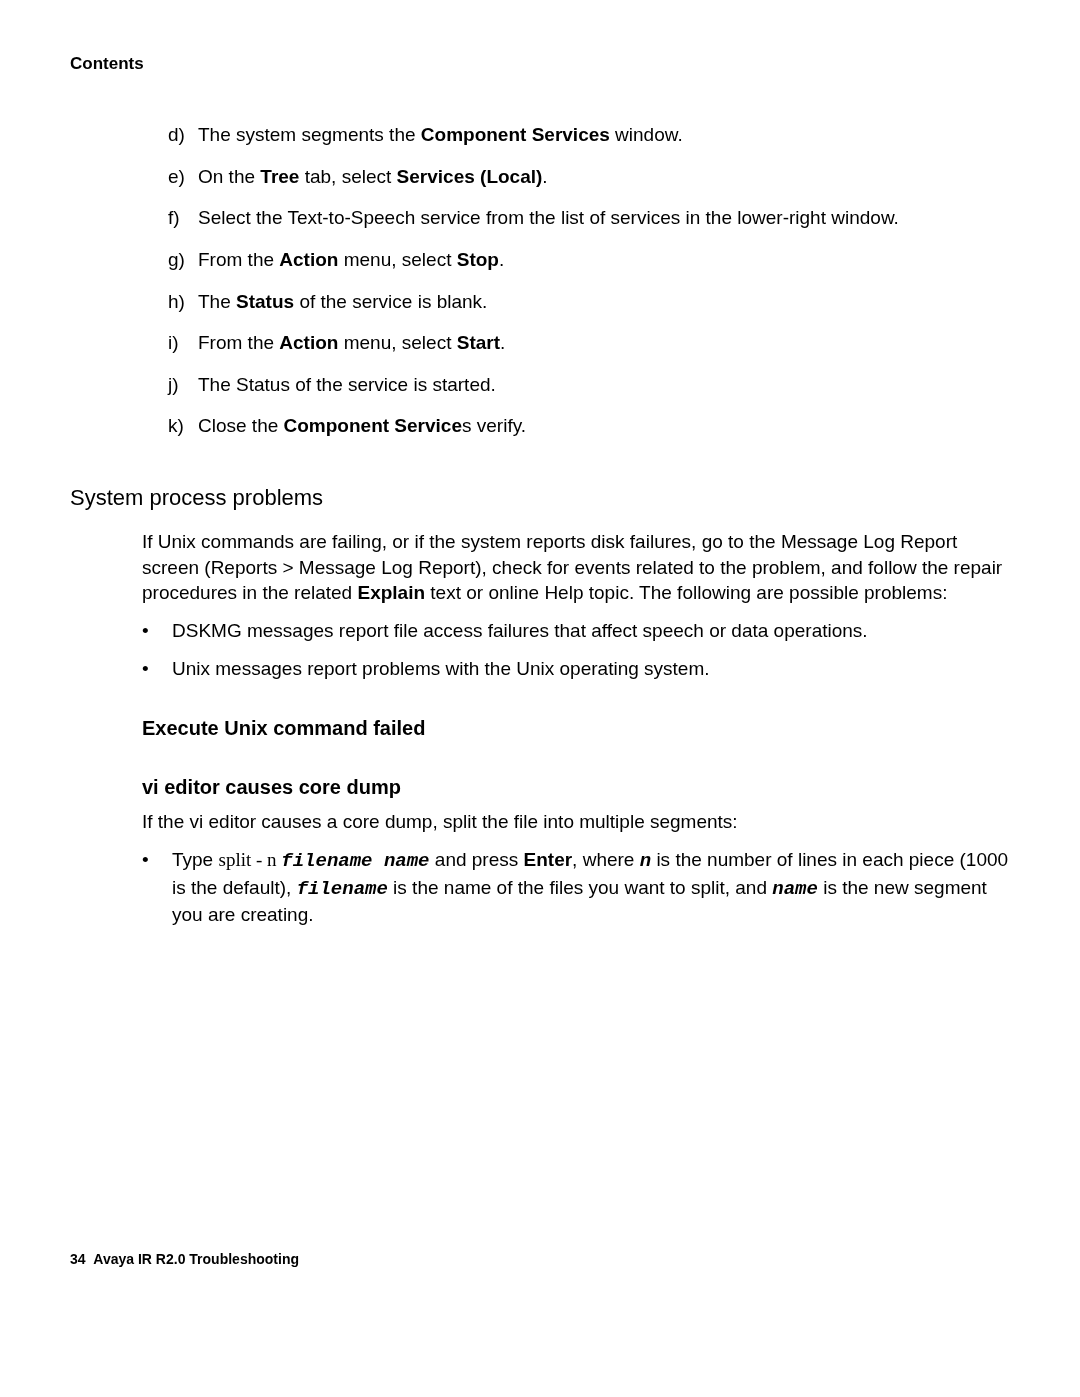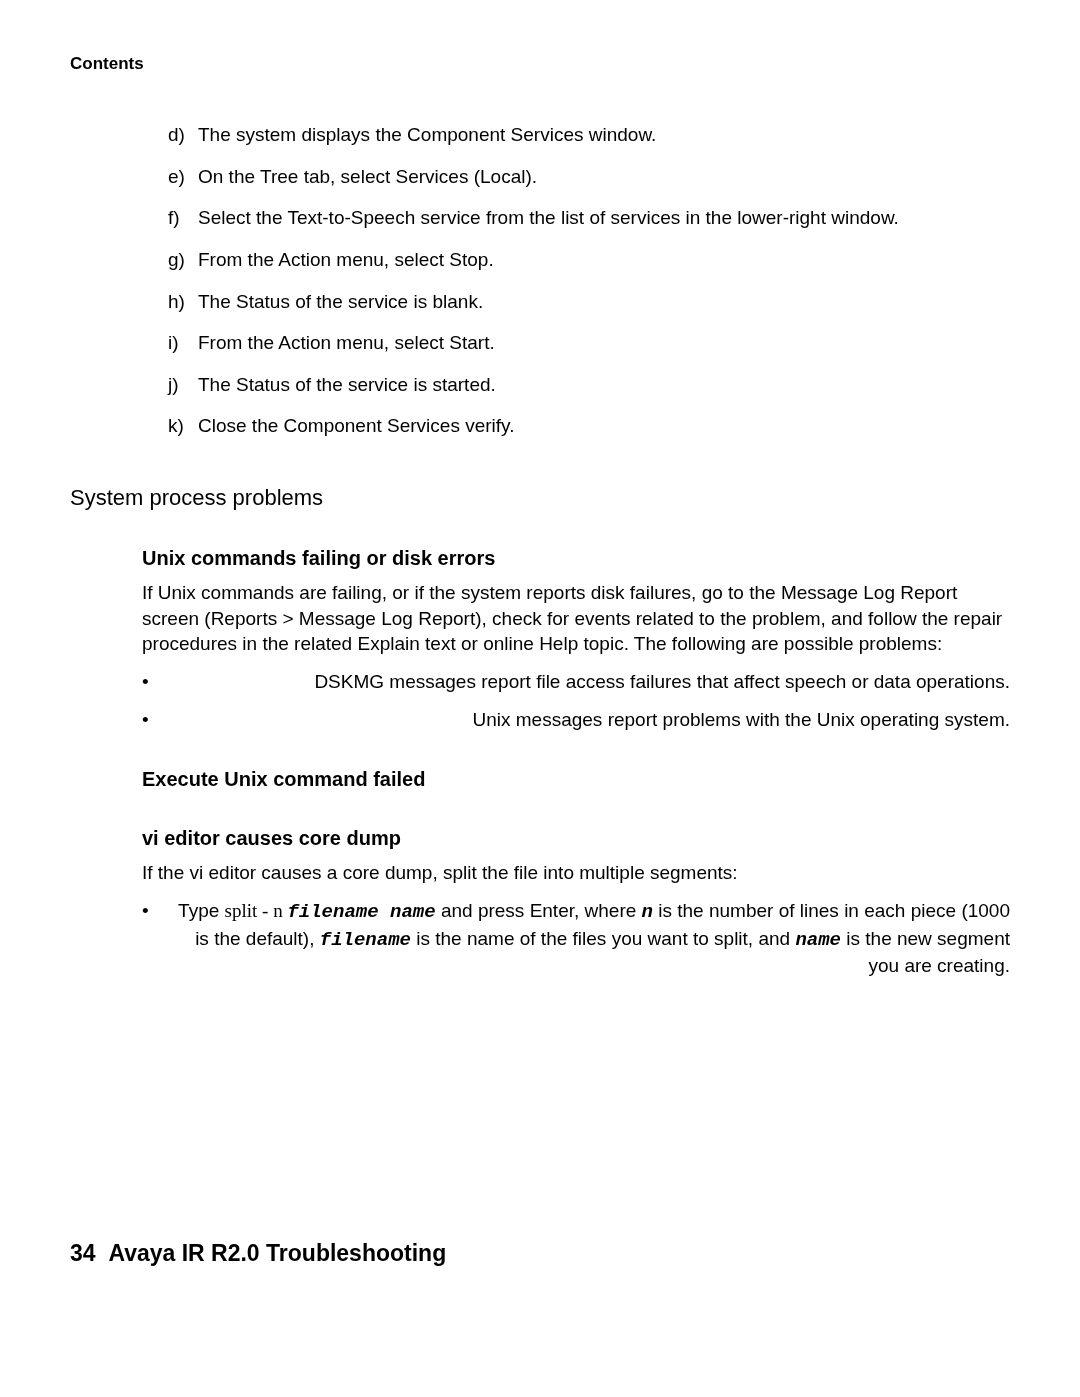--- a/index.html
+++ b/index.html
@@ -31,21 +31,21 @@
     line-height: 1.35;
     margin-bottom: 16px;
   }
   .ordered-item .marker {
     width: 30px;
     flex: 0 0 30px;
   }
   .ordered-item .text {
     flex: 1 1 auto;
   }
-  .bold { font-weight: normal; }
+  .bold { font-weight: bold; }
   .h2 {
     font-size: 22px;
     font-weight: normal;
     margin: 46px 0 18px 0;
   }
   .h3 {
     font-size: 20px;
     font-weight: bold;
     margin: 36px 0 10px 0;
   }
@@ -67,51 +67,50 @@
     line-height: 1.35;
     margin-bottom: 12px;
   }
   .bullet-item .dot {
     width: 30px;
     flex: 0 0 30px;
     font-size: 19px;
   }
   .bullet-item .btxt {
     flex: 1 1 auto;
-    text-align: right;
   }
   .mono {
     font-family: Liberation Serif, serif;
   }
   .mono-italic {
     font-family: "Courier New", Courier, monospace;
     font-style: italic;
     font-weight: bold;
   }
   .footer {
     position: absolute;
     bottom: 40px;
     left: 70px;
-    font-size: 23px;
+    font-size: 14px;
     font-weight: bold;
   }
 </style>
 </head>
 <body>
 
 <div class="page">
 
   <div class="contents-header">Contents</div>
 
   <div class="ordered-list">
 
     <div class="ordered-item">
       <div class="marker">d)</div>
       <div class="text">
-        <span>The system displays the </span><span class="bold">Component Services</span><span> window.</span>
+        <span>The system segments the </span><span class="bold">Component Services</span><span> window.</span>
       </div>
     </div>
 
     <div class="ordered-item">
       <div class="marker">e)</div>
       <div class="text">
         <span>On the </span><span class="bold">Tree</span><span> tab, select </span><span class="bold">Services (Local)</span><span>.</span>
       </div>
     </div>
 
@@ -152,21 +151,20 @@
         <span>Close the </span><span class="bold">Component Service</span><span>s verify.</span>
       </div>
     </div>
 
   </div>
 
   <div class="h2">System process problems</div>
 
   <div class="indent">
 
-    <div class="h3">Unix commands failing or disk errors</div>
     <p class="para">
       <span>If Unix commands are failing, or if the system reports disk failures, go to the Message Log Report screen (Reports &gt; Message Log Report), check for events related to the problem, and follow the repair procedures in the related </span><span class="bold">Explain</span><span> text or online Help topic. The following are possible problems:</span>
     </p>
 
     <div class="bullet-list">
       <div class="bullet-item">
         <div class="dot">•</div>
         <div class="btxt">DSKMG messages report file access failures that affect speech or data operations.</div>
       </div>
       <div class="bullet-item">

